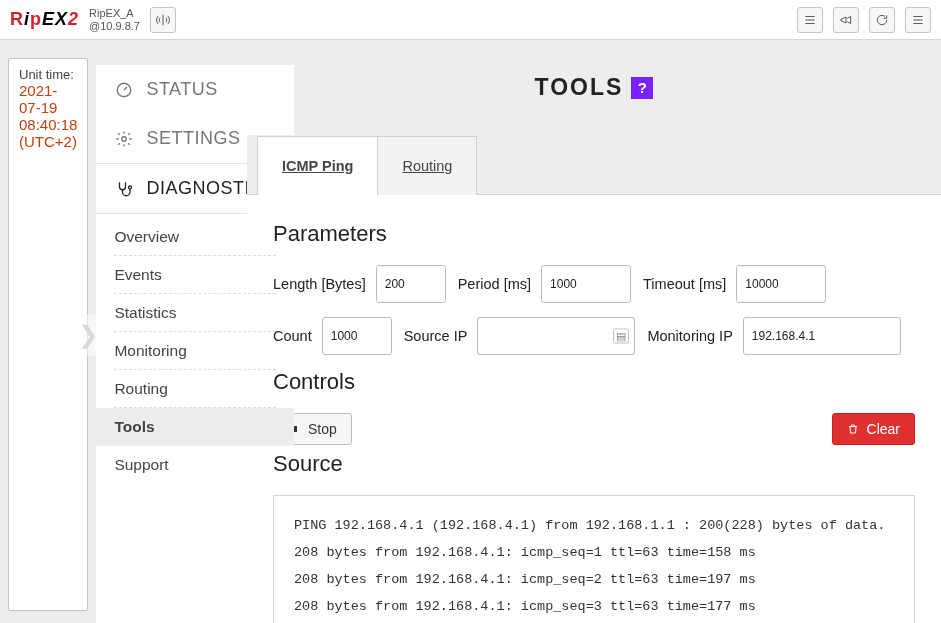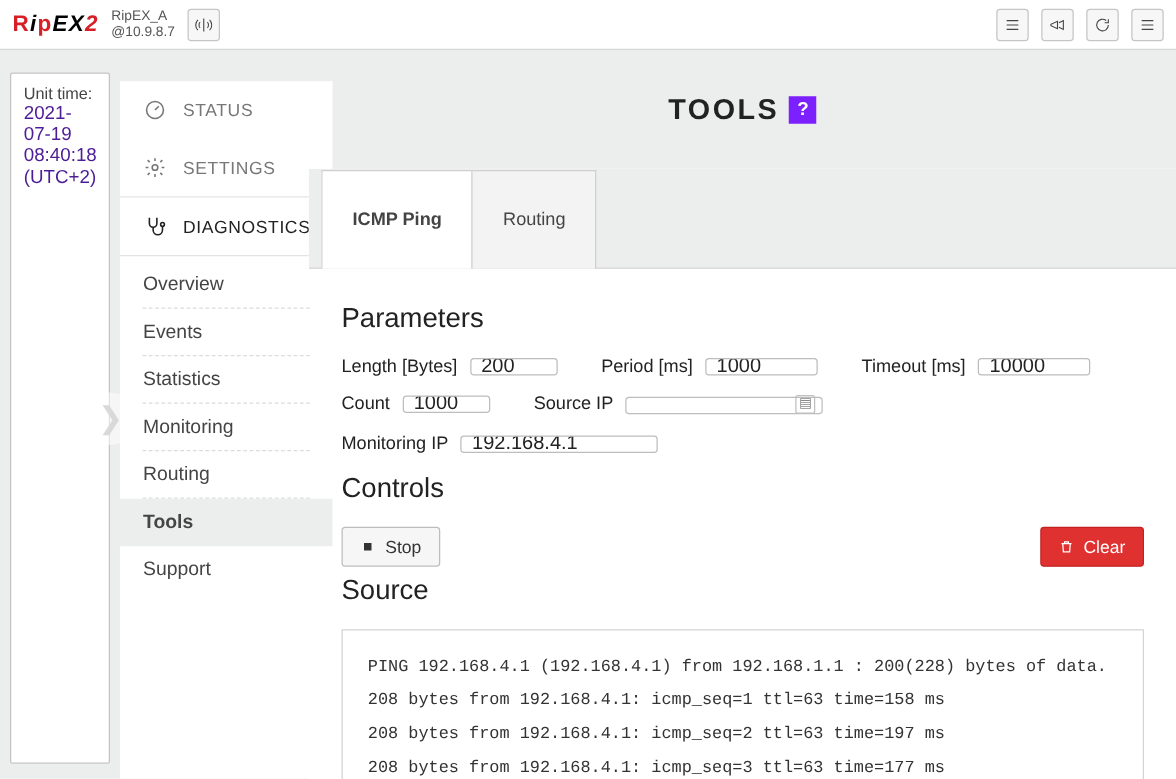--- a/index.html
+++ b/index.html
@@ -83,21 +83,21 @@
   
   .unit-time{
     margin:18px 8px 12px 8px;
     background:var(--white);
     border:1px solid #c5c5c5;
     border-radius:2px;
     padding:8px 10px;
     position:relative;
   }
   .unit-time-label{font-size:13px;color:#444;}
-  .unit-time-value{font-size:15px;color:#4c1d95;}
+  .unit-time-value{font-size:15px;color:#c2410c;}
   .unit-time-arrow{
     position:absolute;
     right:-22px;
     top:50%;
     transform:translateY(-50%);
     width:42px;height:42px;
     border-radius:50%;
     background:rgba(255,255,255,0.5);
     display:flex;align-items:center;justify-content:center;
     color:#d9d9d9;
@@ -109,21 +109,21 @@
   .nav{
     background:var(--white);
     flex:1;
     margin-top:25px;
   }
   .nav-item{
     display:flex;
     align-items:center;
     gap:12px;
     padding:14px 18px;
-    font-size:14px;
+    font-size:18px;
     color:#777;
     letter-spacing:0.5px;
     cursor:pointer;
     text-transform:uppercase;
   }
   .nav-item.active{color:#222;}
   .nav-item .nav-icon{width:20px;display:inline-flex;align-items:center;justify-content:center;}
   .nav-item .nav-icon svg{width:18px;height:18px;fill:none;stroke:currentColor;stroke-width:1.7;}
   .nav-item.active .nav-icon svg{stroke:#222;}
   .nav-item:nth-child(3){border-top:1px solid #e3e3e3;border-bottom:1px solid #e3e3e3;}
@@ -183,30 +183,31 @@
     display:flex;
     flex-direction:column;
   }
   .tabs{
     display:flex;
     gap:0;
     background:var(--bg);
     padding-left:10px;
   }
   .tab{
-    padding:31px 24px;
+    padding:21px 24px;
     font-size:14.5px;
     color:#444;
     border:1px solid #d0d0d0;
     border-bottom:none;
     background:#f3f3f3;
     cursor:pointer;
     margin-right:-1px;
     position:relative;
     top:1px;
+    text-decoration:underline;
   }
   .tab.active{
     background:#fff;
     font-weight:600;
     border-color:#d0d0d0;
     z-index:2;
   }
   .card-body{
     flex:1;
     border-top:1px solid #d0d0d0;
@@ -216,36 +217,36 @@
   }
   h2{
     font-size:22px;
     font-weight:400;
     margin:6px 0 18px 0;
     color:#222;
   }
   .form-row{
     display:flex;
     flex-wrap:wrap;
-    gap:16px 35px;
+    gap:16px 12px;
     align-items:center;
     margin-bottom:14px;
   }
   .field{
     display:flex;
     align-items:center;
     gap:10px;
   }
   .field label{font-size:14.5px;color:#222;}
   .field input{
-    height:14px;
+    height:38px;
     border:1px solid #bdbdbd;
     border-radius:3px;
     padding:0 8px;
-    font-size:16px;
+    font-size:12px;
     color:#222;
     background:#fff;
   }
   .w70{width:70px;}
   .w90{width:90px;}
   .w160{width:158px;}
 
   .controls-row{
     display:flex;
     justify-content:space-between;

